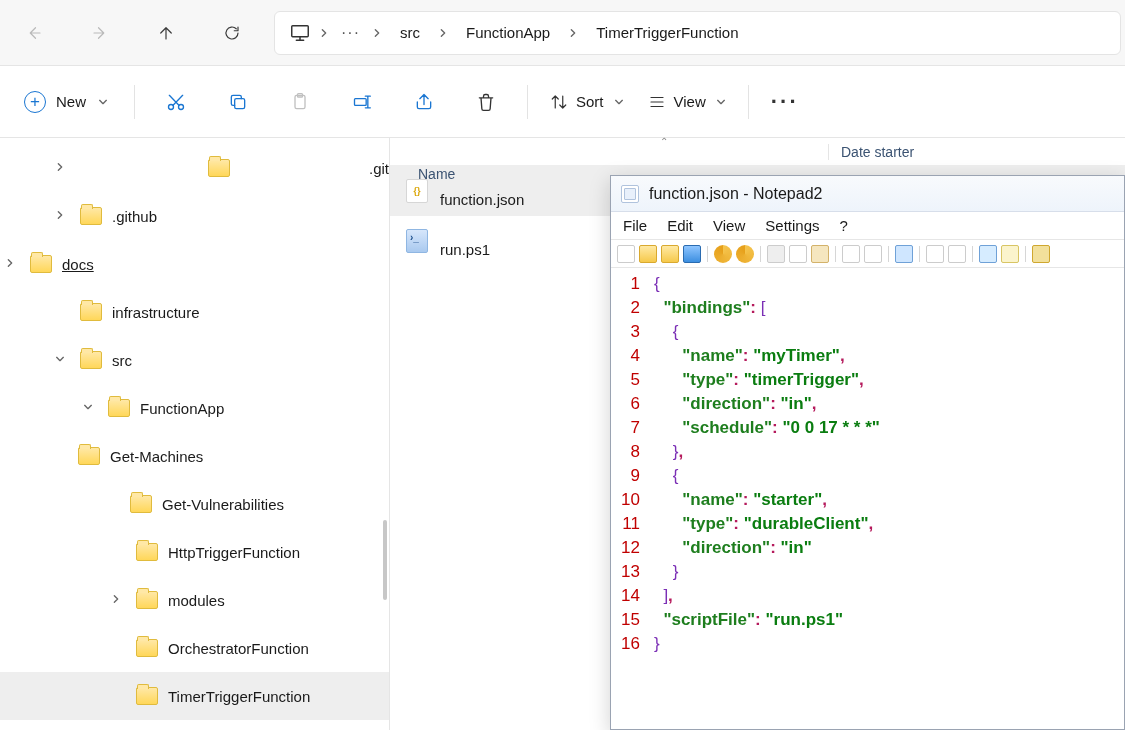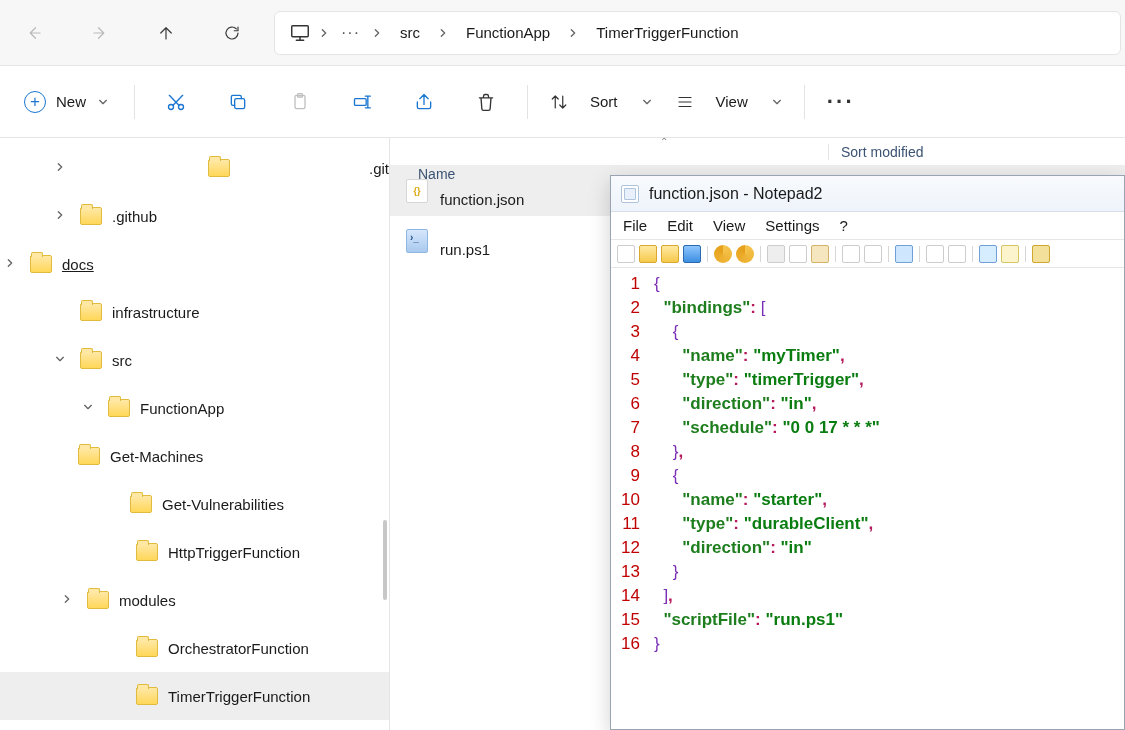--- a/index.html
+++ b/index.html
@@ -21,21 +21,21 @@
 
   
   .toolbar { height:72px; display:flex; align-items:center; padding:0 10px; border-bottom:1px solid #e5e5e5; gap:4px; }
   .new-btn { display:flex; align-items:center; padding:6px 14px; gap:10px; border-radius:6px; }
   .new-plus { width:22px; height:22px; border:1.5px solid #1a76d2; border-radius:50%; display:flex; align-items:center; justify-content:center; color:#1a76d2; font-size:17px; line-height:1; }
   .new-label { font-size:15px; }
   .chev-down { width:10px; height:10px; margin-left:2px;}
   .vsep { width:1px; height:34px; background:#e3e3e3; margin:0 8px; }
   .tool-btn { width:58px; height:50px; display:flex; align-items:center; justify-content:center; border-radius:4px; }
   .tool-btn svg { width:20px; height:20px; }
-  .sortview-btn { display:flex; align-items:center; gap:22px; padding:6px 10px; border-radius:4px; }
+  .sortview-btn { display:flex; align-items:center; gap:8px; padding:6px 10px; border-radius:4px; }
   .sortview-btn svg.lead { width:18px; height:18px; }
   .sortview-btn .label { font-size:15px; }
   .kebab { font-size:22px; letter-spacing:2px; padding:0 10px; font-weight:bold; color:#333}
 
   
   .main { display:flex; height:calc(100% - 138px); }
   .tree { width:390px; border-right:1px solid #e5e5e5; padding-top:6px; overflow:auto; position:relative;}
   .tree-scroll-thumb {position:absolute; right:2px; top:382px; width:4px; height:80px; background:#c7c7c7; border-radius:2px;}
   .content { flex:1; position:relative; }
 
@@ -263,21 +263,21 @@
       <div class="row" style="padding-left: 100px;">
         <span class="twisty" style="transform: none;"></span>
         <span class="folder"></span>
         <span class="label">Get-Vulnerabilities</span>
       </div>
       <div class="row" style="padding-left: 106px;">
         <span class="twisty" style="transform: none;"></span>
         <span class="folder"></span>
         <span class="label">HttpTriggerFunction</span>
       </div>
-      <div class="row" style="padding-left: 57px;">
+      <div class="row" style="padding-left: 106px;">
         <span class="twisty"><svg width="10" height="10" viewBox="0 0 12 12" stroke="#666">
             <path d="M4 2l4 4-4 4"></path>
           </svg></span>
         <span class="folder"></span>
         <span class="label">modules</span>
       </div>
       <div class="row" style="padding-left: 106px;">
         <span class="twisty" style="transform: none;"></span>
         <span class="folder"></span>
         <span class="label">OrchestratorFunction</span>
@@ -286,21 +286,21 @@
         <span class="twisty" style="transform: none;"></span>
         <span class="folder"></span>
         <span class="label">TimerTriggerFunction</span>
       </div>
     </div>
 
   <div class="content">
     <div class="cols">
       <span class="sort-indicator">⌃</span>
       <div class="colname">Name</div>
-      <div class="coldate">Sort modified</div>
+      <div class="coldate">Date starter</div>
     </div>
     <div id="filelist">
         <div class="file-row sel">
           <span class="json-icon">{}</span>
           <span class="fname">function.json</span>
         </div>
         <div class="file-row">
           <span class="ps1-icon"></span>
           <span class="fname">run.ps1</span>
         </div>

